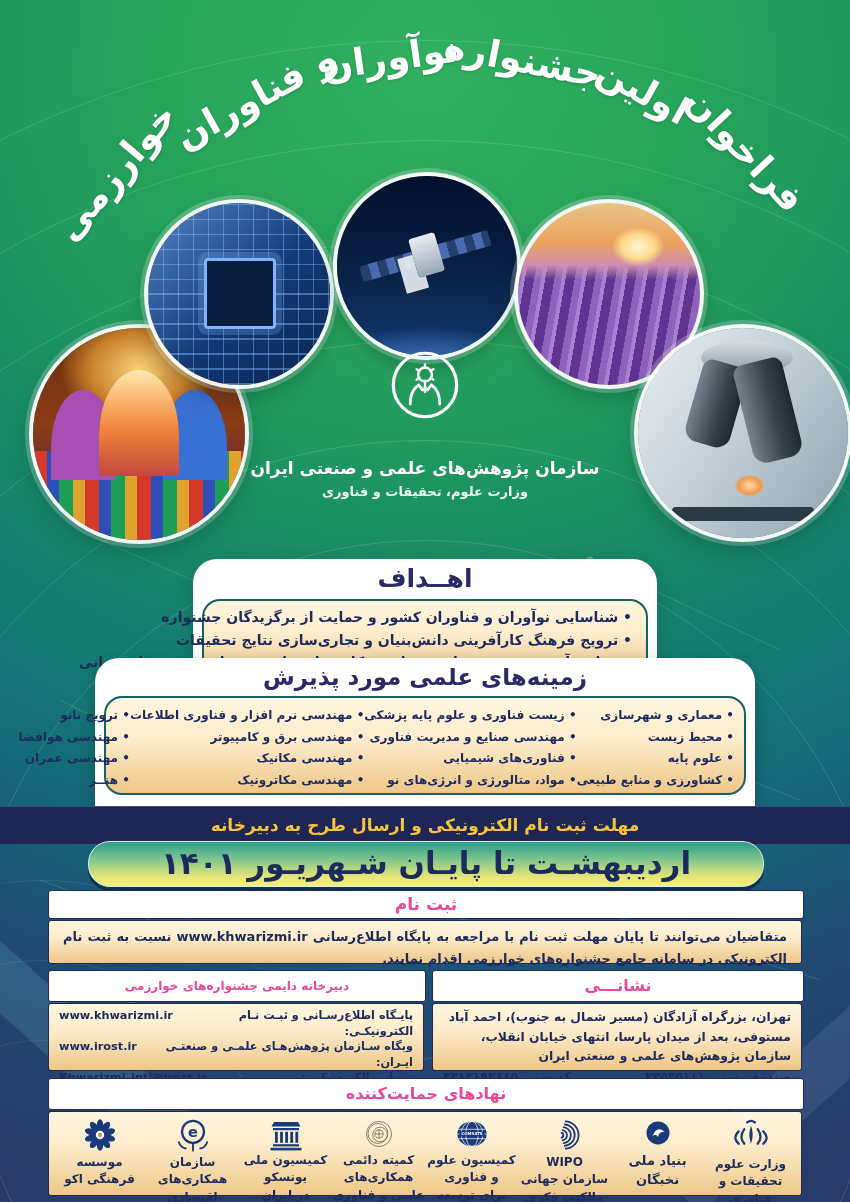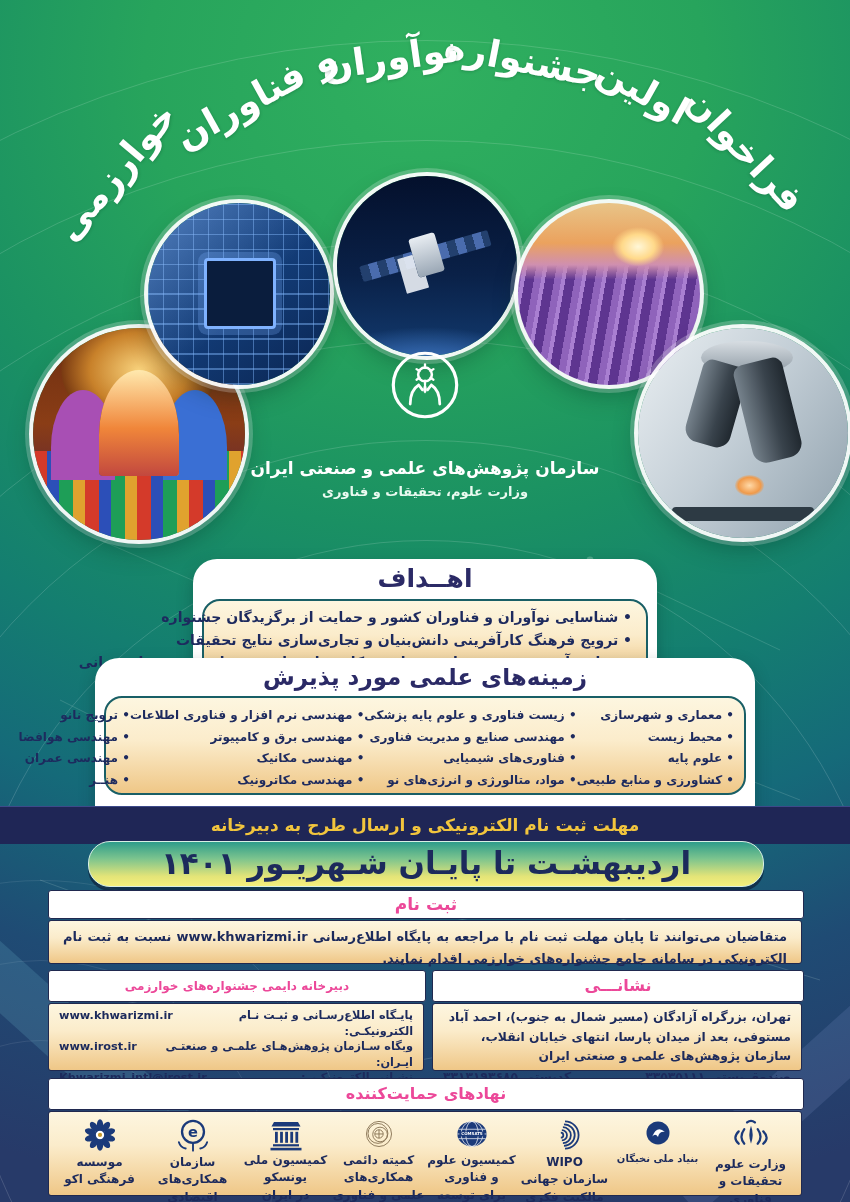--- a/index.html
+++ b/index.html
@@ -122,21 +122,21 @@
   .sec-hd{left:48px;top:970px;width:376px;height:30px;font-size:12px;line-height:30px;}
   .sec-box{left:48px;top:1003px;width:376px;height:68px;font-size:11.3px;
     padding:4px 10px;box-sizing:border-box;}
   .sec-row{display:flex;justify-content:space-between;line-height:1.38;}
   .sponsors-hd{left:48px;top:1078px;width:754px;height:30px;font-size:16px;line-height:30px;}
   .sponsors-box{left:48px;top:1111px;width:754px;height:85px;display:flex;direction:rtl;
     align-items:flex-start;justify-content:space-around;padding:6px 4px 0;box-sizing:border-box;}
   .sp{display:flex;flex-direction:column;align-items:center;width:92px;}
   .sp svg{display:block;}
   .sp .lbl{font-size:12px;font-weight:bold;color:#1c2a5c;text-align:center;line-height:1.45;direction:rtl;}
-  .sp .callig{font-size:10px;}
+  .sp .callig{font-size:13px;}
   .mesh{position:absolute;left:0;top:0;pointer-events:none;}
 </style>
 </head>
 <body>
 
 <div class="poster">
 
   <div class="ring" style="left:-35px;top:540px;width:920px;height:920px;"></div>
   <div class="ring" style="left:-135px;top:440px;width:1120px;height:1120px;"></div>
   <div class="ring" style="left:-235px;top:340px;width:1320px;height:1320px;"></div>

